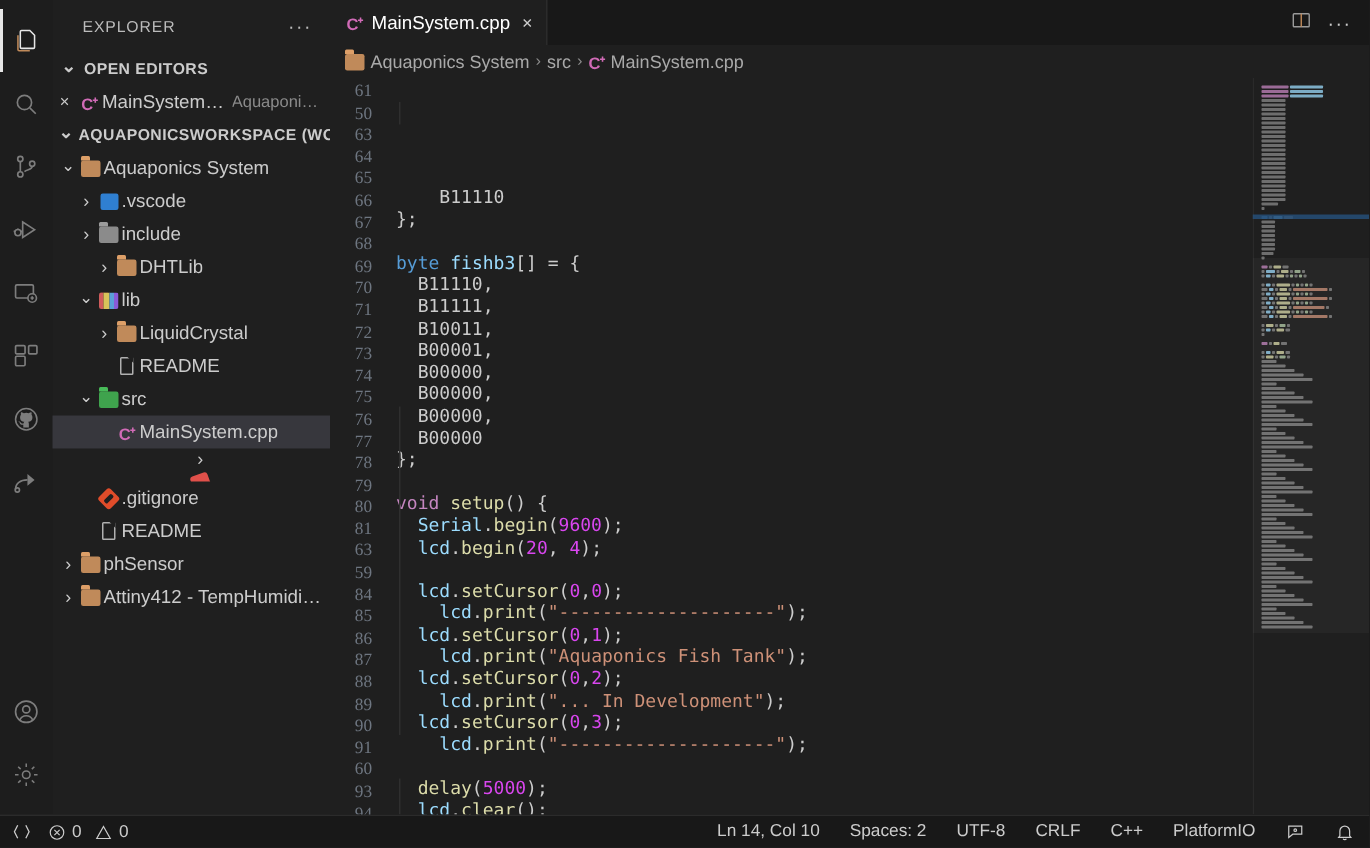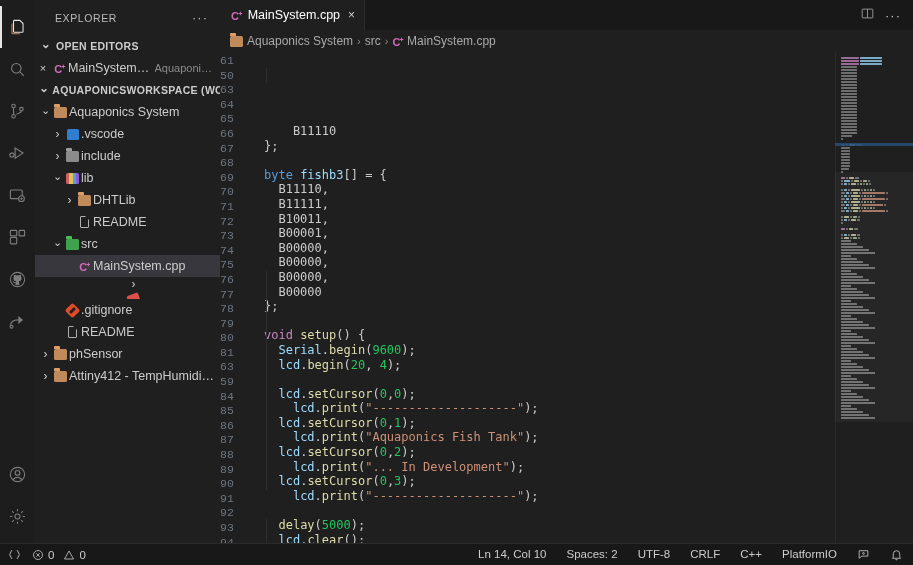--- a/index.html
+++ b/index.html
@@ -104,39 +104,39 @@
 
   .breadcrumb {
     height:22px; display:flex; align-items:center; gap:4px; padding-left:10px;
     font-size:12px; color:#a9a9a9; background:#1f1f1f;
   }
   .breadcrumb .sep { color:#8c8c8c; font-size:11px; }
   .bc-item { display:flex; align-items:center; gap:4px; }
 
   .code-wrap { flex:1; display:flex; position:relative; min-height:0; background:#1f1f1f; overflow:hidden; }
   .gutter {
-    width:40px; flex:0 0 40px; text-align:left; padding-right:12px;
-    color:#6e7681; font-family:Liberation Mono, monospace; font-size:11.5px;
+    width:40px; flex:0 0 40px; text-align:right; padding-right:12px;
+    color:#6e7681; font-family:Liberation Serif, serif; font-size:11.5px;
     padding-top:2px;
   }
   .gutter div { height:14.6px; line-height:14.6px; }
   .code {
     flex:1; font-family:"DejaVu Sans Mono", monospace; font-size:12px;
     padding-top:2px; padding-left:4px; white-space:pre; overflow:hidden; position:relative;
   }
   .code .ln { height:14.6px; line-height:14.6px; }
   .indent-guide {
     position:absolute; top:0; bottom:0; width:1px; background:#2f2f2f;
   }
 
   .k   { color:#569cd6; }  
   .kw2 { color:#c586c0; }  
   .fn  { color:#dcdcaa; }  
   .var { color:#9cdcfe; }  
-  .num { color:#22c55e; }  
+  .num { color:#d946ef; }  
   .str { color:#ce9178; }  
   .pl  { color:#cccccc; }
 
   
   .minimap { width:78px; flex:0 0 78px; background:#1f1f1f; position:relative; padding-top:4px; overflow:hidden; }
   .mm-line { height:3px; display:flex; gap:1px; padding-left:6px; align-items:center; }
   .mm-line i { display:block; height:2px; border-radius:.5px; }
   .mm-current { position:absolute; left:0; right:0; height:3px; background:#264f78; opacity:.85; }
   .mm-slider { position:absolute; right:0; top:120px; width:78px; height:250px; background:rgba(255,255,255,.035); }
   .scrollbar-shadow { position:absolute; left:0; top:0; bottom:0; width:1px; background:#2a2a2a; }
@@ -290,38 +290,45 @@
             </span>
             <span class="lbl">.vscode</span>
           </div>
           <div class="row" style="padding-left: 16px;">
             <span class="twisty right"></span>
             <span class="ficon">
               <span class="inc-ico"></span>
             </span>
             <span class="lbl">include</span>
           </div>
+          <div class="row" style="padding-left: 28px;">
+            <span class="twisty right"></span>
+            <span class="ficon">
+              <span class="folder" style="background:#c08a5a"></span>
+            </span>
+            <span class="lbl">DHTLib</span>
+          </div>
           <div class="row" style="padding-left: 16px;">
             <span class="twisty down"></span>
             <span class="ficon">
               <span class="lib-ico">
                 <span style="background:#d05c5c"></span>
                 <span style="background:#d8c35a"></span>
                 <span style="background:#5aa0d8"></span>
                 <span style="background:#8a5ad8"></span>
               </span>
             </span>
             <span class="lbl">lib</span>
           </div>
           <div class="row" style="padding-left: 28px;">
             <span class="twisty right"></span>
             <span class="ficon">
               <span class="folder" style="background:#c08a5a"></span>
             </span>
-            <span class="lbl">DHTLib</span>
+            <span class="lbl">LiquidCrystal</span>
           </div>
           <div class="row" style="padding-left: 28px;">
             <span class="twisty"></span>
             <span class="ficon">
               <span class="doc"></span>
             </span>
             <span class="lbl">README</span>
           </div>
           <div class="row" style="padding-left: 16px;">
             <span class="twisty down"></span>
@@ -439,21 +446,21 @@
             <div>63</div>
             <div>59</div>
             <div>84</div>
             <div>85</div>
             <div>86</div>
             <div>87</div>
             <div>88</div>
             <div>89</div>
             <div>90</div>
             <div>91</div>
-            <div>92</div>
+            <div>60</div>
             <div>93</div>
             <div>94</div>
           </div>
         <div class="code" id="code">
           <div class="indent-guide" style="left:6px;top:16px;height:14.6px;"></div>
           <div class="indent-guide" style="left:6px;top:219px;height:219px;"></div>
           <div class="indent-guide" style="left:6px;top:467px;height:58px;"></div>
         <div class="ln"><span class="pl">    B11110</span></div><div class="ln"><span class="pl">};</span></div><div class="ln">&nbsp;</div><div class="ln"><span class="k">byte</span><span class="pl"> </span><span class="var">fishb3</span><span class="pl">[] = {</span></div><div class="ln"><span class="pl">  B11110,</span></div><div class="ln"><span class="pl">  B11111,</span></div><div class="ln"><span class="pl">  B10011,</span></div><div class="ln"><span class="pl">  B00001,</span></div><div class="ln"><span class="pl">  B00000,</span></div><div class="ln"><span class="pl">  B00000,</span></div><div class="ln"><span class="pl">  B00000,</span></div><div class="ln"><span class="pl">  B00000</span></div><div class="ln"><span class="pl">};</span></div><div class="ln">&nbsp;</div><div class="ln"><span class="kw2">void</span><span class="pl"> </span><span class="fn">setup</span><span class="pl">() {</span></div><div class="ln"><span class="pl">  </span><span class="var">Serial</span><span class="pl">.</span><span class="fn">begin</span><span class="pl">(</span><span class="num">9600</span><span class="pl">);</span></div><div class="ln"><span class="pl">  </span><span class="var">lcd</span><span class="pl">.</span><span class="fn">begin</span><span class="pl">(</span><span class="num">20</span><span class="pl">, </span><span class="num">4</span><span class="pl">);</span></div><div class="ln">&nbsp;</div><div class="ln"><span class="pl">  </span><span class="var">lcd</span><span class="pl">.</span><span class="fn">setCursor</span><span class="pl">(</span><span class="num">0</span><span class="pl">,</span><span class="num">0</span><span class="pl">);</span></div><div class="ln"><span class="pl">    </span><span class="var">lcd</span><span class="pl">.</span><span class="fn">print</span><span class="pl">(</span><span class="str">"--------------------"</span><span class="pl">);</span></div><div class="ln"><span class="pl">  </span><span class="var">lcd</span><span class="pl">.</span><span class="fn">setCursor</span><span class="pl">(</span><span class="num">0</span><span class="pl">,</span><span class="num">1</span><span class="pl">);</span></div><div class="ln"><span class="pl">    </span><span class="var">lcd</span><span class="pl">.</span><span class="fn">print</span><span class="pl">(</span><span class="str">"Aquaponics Fish Tank"</span><span class="pl">);</span></div><div class="ln"><span class="pl">  </span><span class="var">lcd</span><span class="pl">.</span><span class="fn">setCursor</span><span class="pl">(</span><span class="num">0</span><span class="pl">,</span><span class="num">2</span><span class="pl">);</span></div><div class="ln"><span class="pl">    </span><span class="var">lcd</span><span class="pl">.</span><span class="fn">print</span><span class="pl">(</span><span class="str">"... In Development"</span><span class="pl">);</span></div><div class="ln"><span class="pl">  </span><span class="var">lcd</span><span class="pl">.</span><span class="fn">setCursor</span><span class="pl">(</span><span class="num">0</span><span class="pl">,</span><span class="num">3</span><span class="pl">);</span></div><div class="ln"><span class="pl">    </span><span class="var">lcd</span><span class="pl">.</span><span class="fn">print</span><span class="pl">(</span><span class="str">"--------------------"</span><span class="pl">);</span></div><div class="ln">&nbsp;</div><div class="ln"><span class="pl">  </span><span class="fn">delay</span><span class="pl">(</span><span class="num">5000</span><span class="pl">);</span></div><div class="ln"><span class="pl">  </span><span class="var">lcd</span><span class="pl">.</span><span class="fn">clear</span><span class="pl">();</span></div></div>
         <div class="minimap">
           <div class="scrollbar-shadow"></div>

